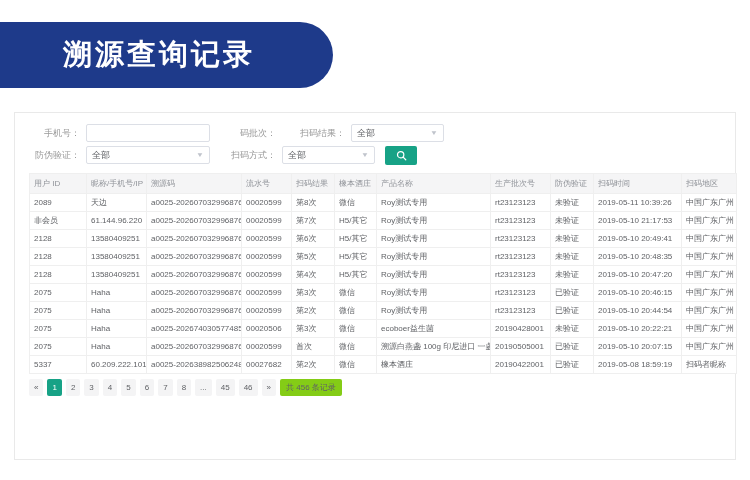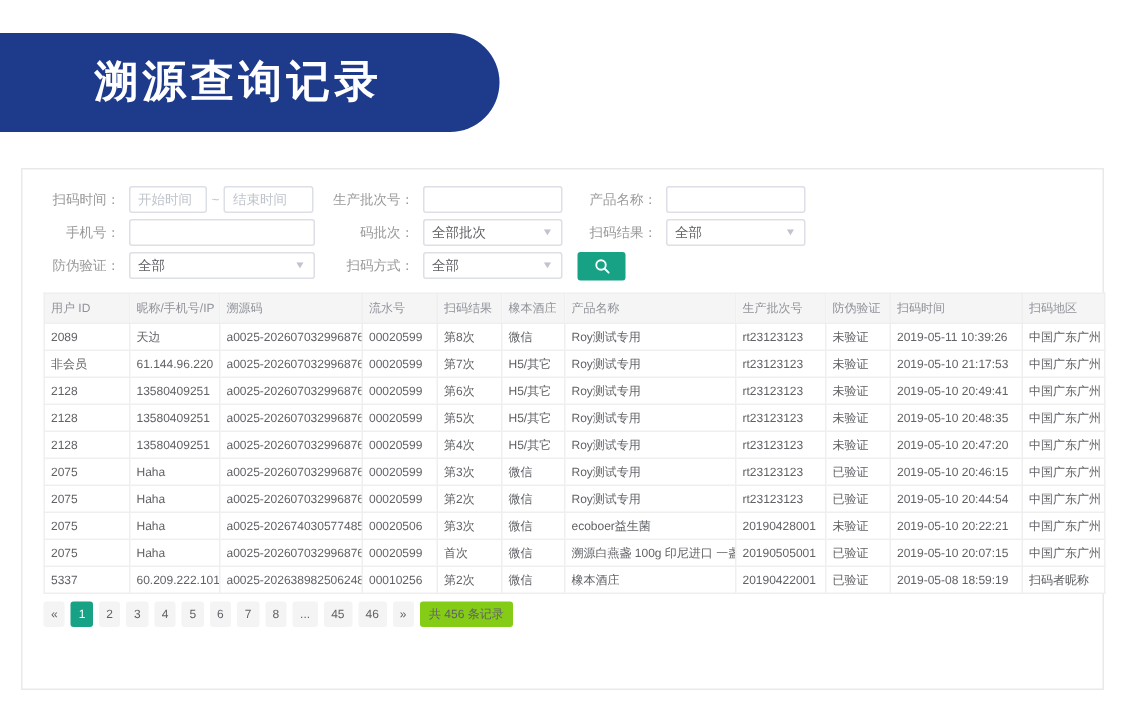--- a/index.html
+++ b/index.html
@@ -57,50 +57,28 @@
 </style>
 </head>
 <body>
 
 <div class="banner">
   <span class="banner-title">溯源查询记录</span>
 </div>
 
 <div class="card">
 
-  <div class="f-row">
-    <span class="f-label w-l1">扫码时间：</span>
-    <span class="f-ctrl w-c1">
-      <input class="f-input date-start" placeholder="开始时间" style="">
-      <span class="date-sep">~</span>
-      <input class="f-input date-end" placeholder="结束时间" style="">
-    </span>
-    <span class="f-label w-l2">生产批次号：</span>
-    <span class="f-ctrl w-c2">
-        <input class="f-input" style="">
-      </span>
-    <span class="f-label w-l3">产品名称：</span>
-    <span class="f-ctrl w-c3">
-        <input class="f-input" style="">
-      </span>
-  </div>
 
 
   <div class="f-row">
     <span class="f-label w-l1">手机号：</span>
     <span class="f-ctrl w-c1">
         <input class="f-input" style="">
       </span>
     <span class="f-label w-l2">码批次：</span>
-    <span class="f-ctrl w-c2">
-      <span class="select">
-        <span>全部批次</span>
-        <span class="chevron">▼</span>
-      </span>
-    </span>
     <span class="f-label w-l3">扫码结果：</span>
     <span class="f-ctrl w-c3">
       <span class="select">
         <span>全部</span>
         <span class="chevron">▼</span>
       </span>
     </span>
   </div>
 
   <div class="f-row">
@@ -272,21 +250,21 @@
           <td>溯源白燕盏 100g 印尼进口 一盏一码</td>
           <td>20190505001</td>
           <td>已验证</td>
           <td>2019-05-10 20:07:15</td>
           <td>中国广东广州</td>
         </tr>
         <tr>
           <td>5337</td>
           <td>60.209.222.101</td>
           <td>a0025-2026389825062484</td>
-          <td>00010256</td>
+          <td>00027682</td>
           <td>第2次</td>
           <td>微信</td>
           <td>橡本酒庄</td>
           <td>20190422001</td>
           <td>已验证</td>
           <td>2019-05-08 18:59:19</td>
           <td>扫码者昵称</td>
         </tr>
       </tbody>
   </table>

